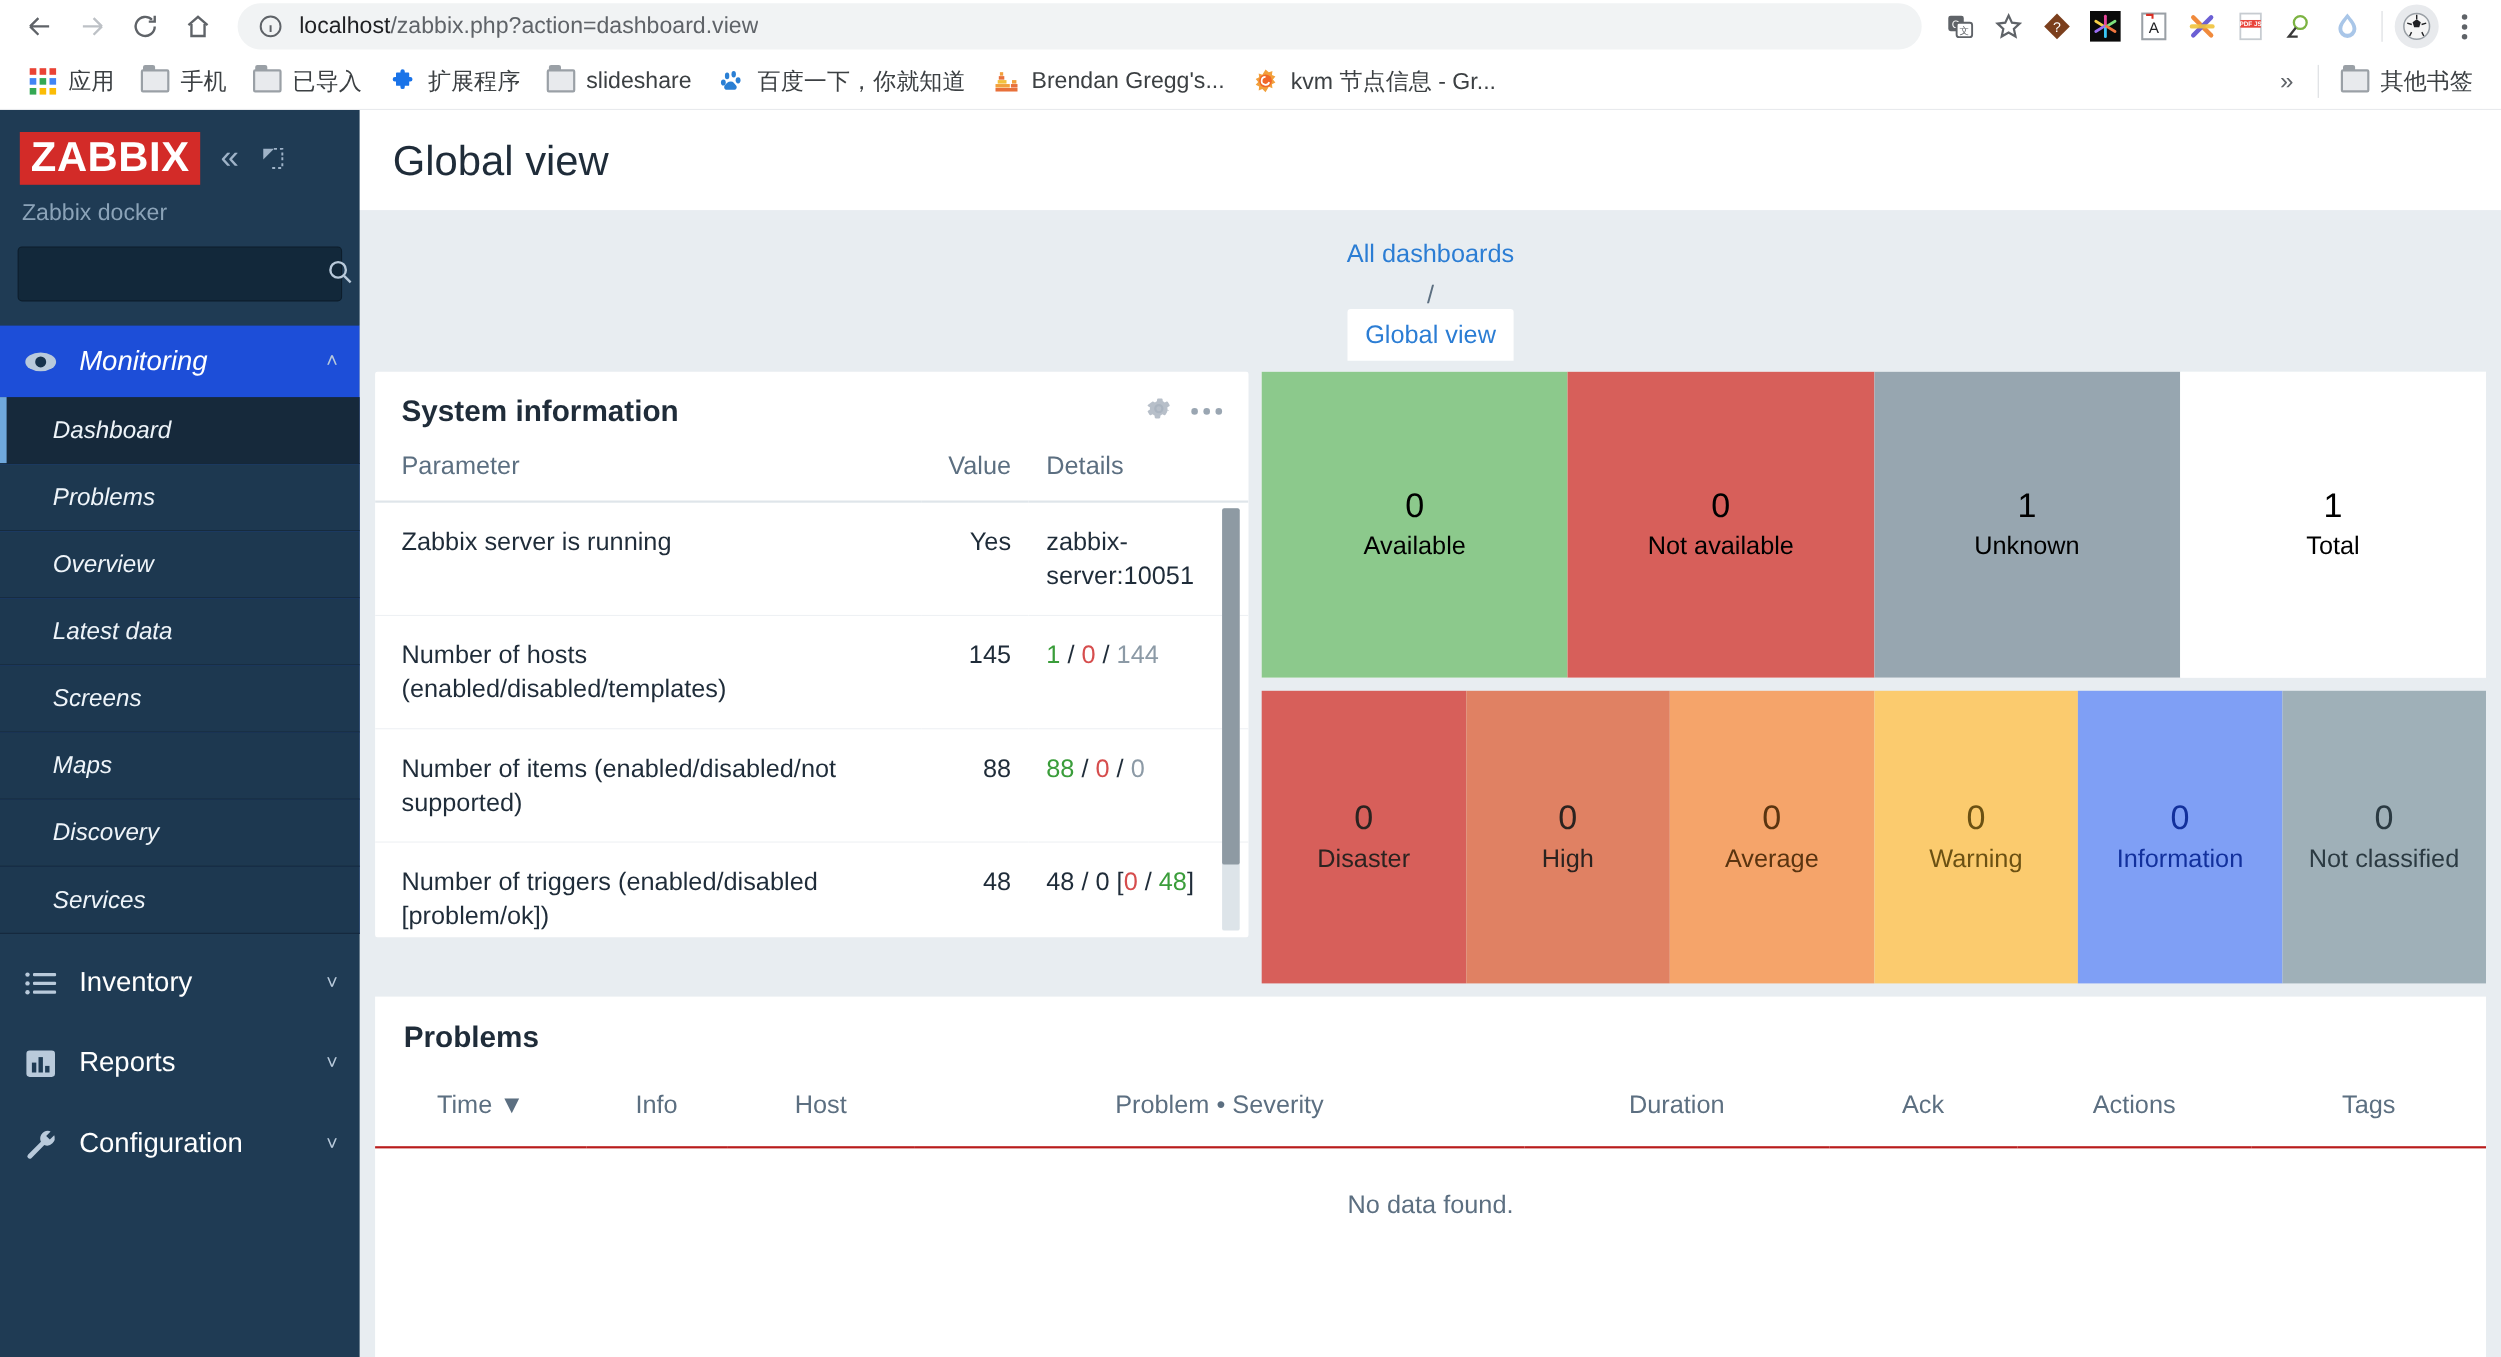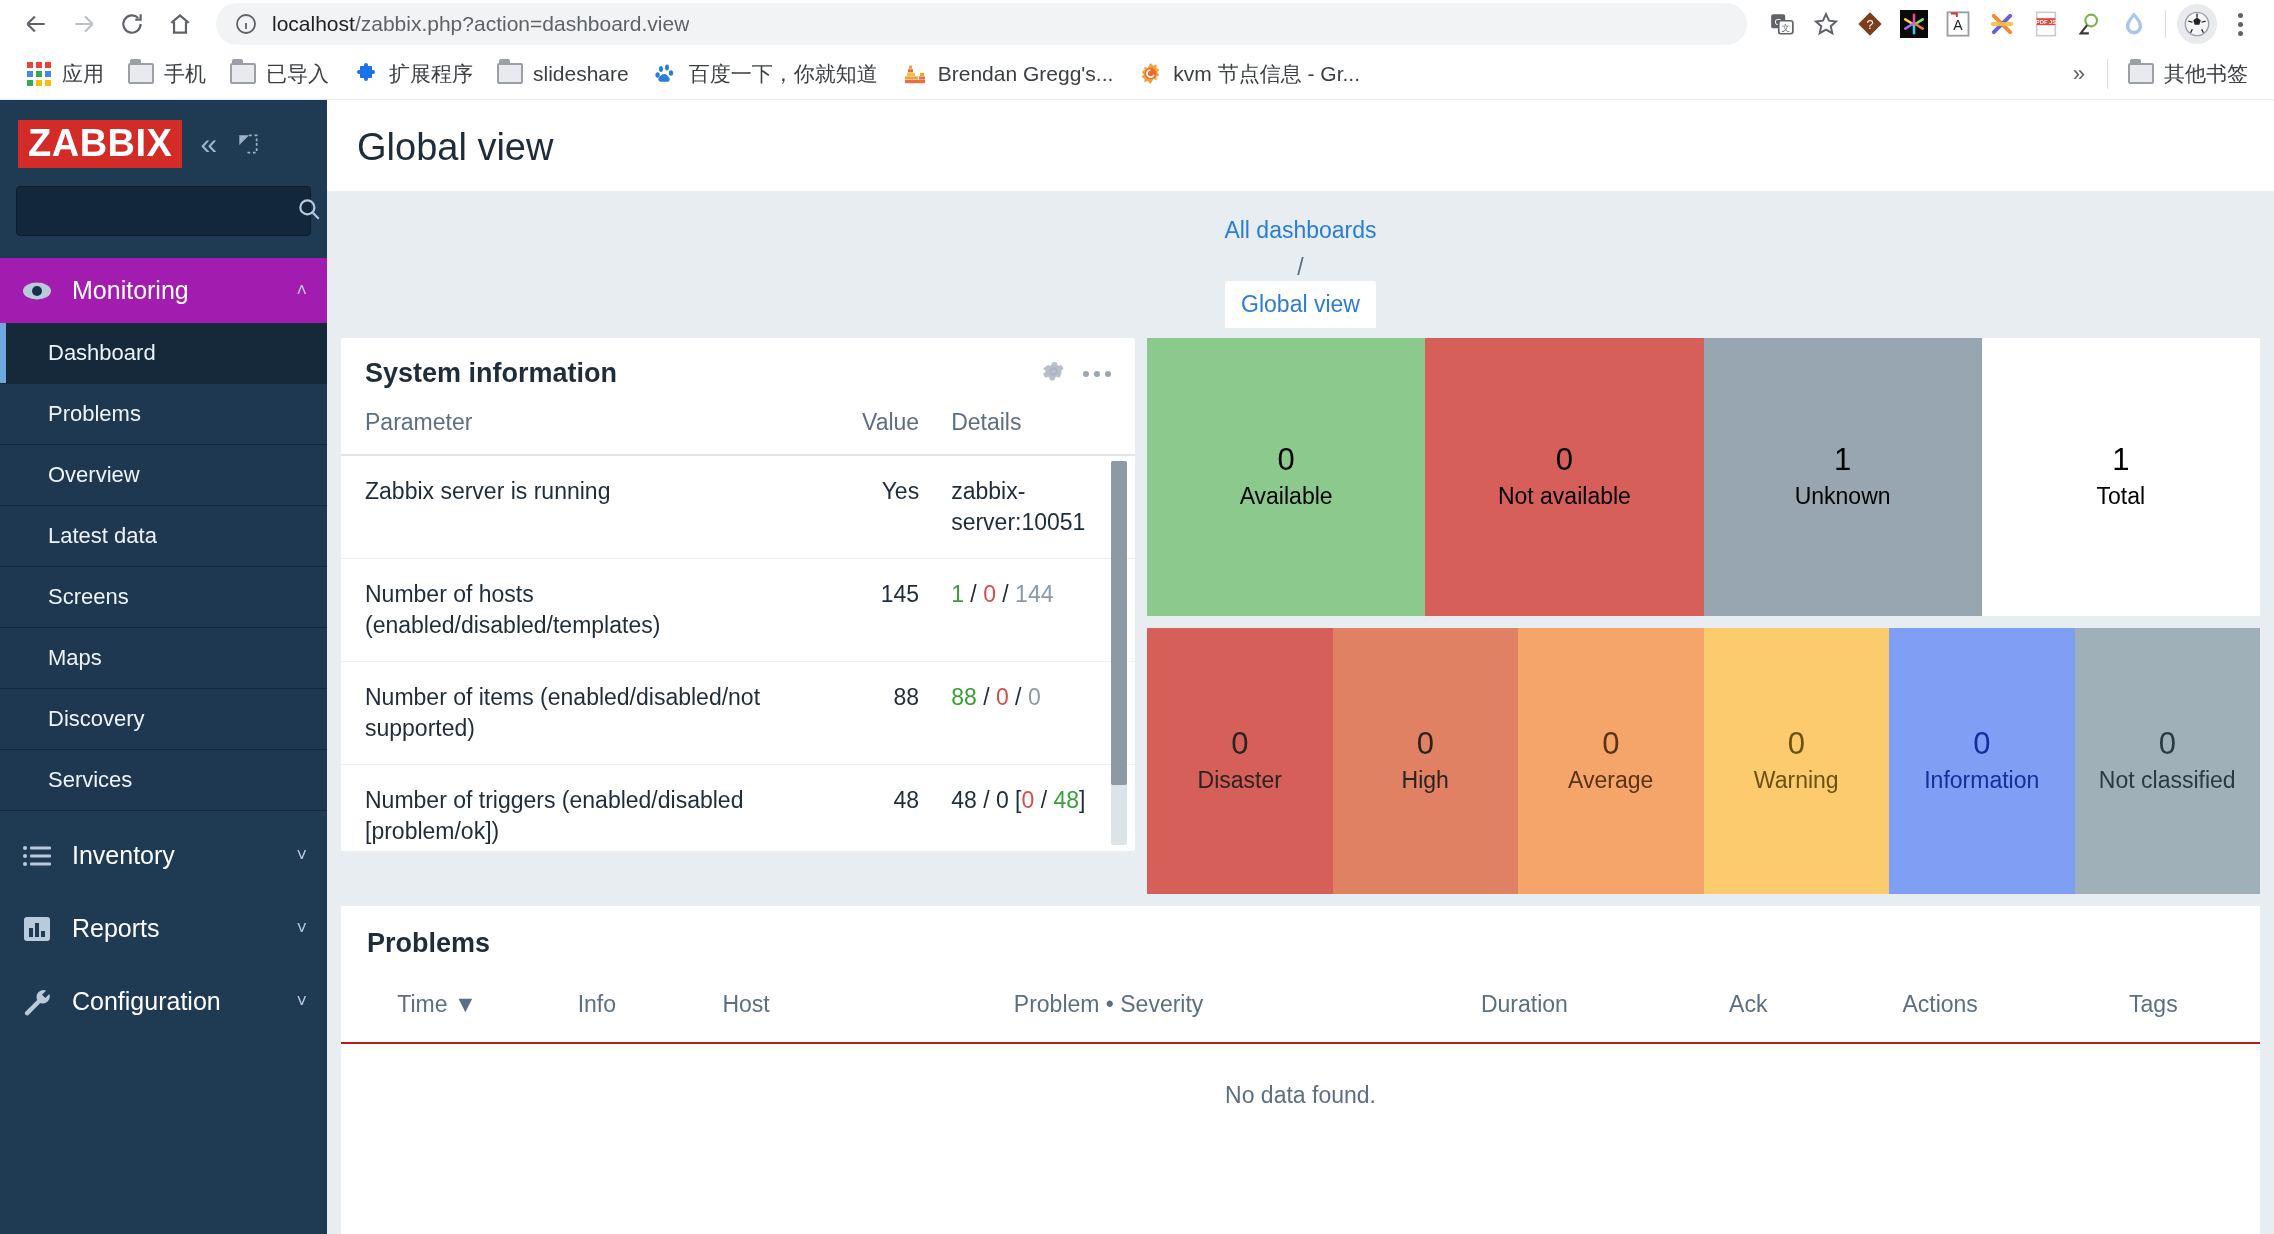--- a/index.html
+++ b/index.html
@@ -94,21 +94,21 @@
   .sb-search-wrap { padding: 18px 16px 22px; }
   .sb-search {
     height: 50px; background: #12283a; border: 1.5px solid #0d1d2b;
     border-radius: 4px; display: flex; align-items: center;
     padding: 0 14px; position: relative;
   }
   .sb-search input {
     flex: 1 1 auto; background: transparent; border: none; outline: none;
     color: #dfe9f1; font-size: 20px; font-family: "Liberation Sans", sans-serif;
   }
-  .sb-menu { background: #a21caf; flex: 0 0 auto; }
+  .sb-menu { background: #1d4ed8; flex: 0 0 auto; font-style: italic; }
   .sb-group {
     display: flex; align-items: center; gap: 18px; padding: 18px 20px;
     color: #ffffff; font-size: 25px;
   }
   .sb-group .g-ico { width: 34px; flex: 0 0 34px; display: flex;
                      align-items: center; justify-content: center; }
   .sb-group .g-label { flex: 1 1 auto; }
   .sb-group .g-chev { color: #b9cadb; font-size: 18px; }
   .sb-item {
     padding: 17px 20px 17px 48px; color: #eef4f9; font-size: 22px;
@@ -420,20 +420,21 @@
       <div class="sb-logo-row">
         <span class="zabbix-logo">ZABBIX</span>
         <span class="sb-collapse">«</span>
         <span class="sb-expand">
           <svg width="26" height="26" viewBox="0 0 24 24">
               <path d="M4 4h9L4 13z" fill="#9fb3c8"></path>
               <path d="M13 4h7v7M20 11v9h-9" fill="none" stroke="#9fb3c8" stroke-width="1.6" stroke-dasharray="2.5 2.5"></path>
             </svg>
         </span>
       </div>
+      <div class="sb-name">Zabbix docker</div>
       <div class="sb-search-wrap">
         <div class="sb-search">
           <input type="text" placeholder="" style="">
           <span>
             <svg width="26" height="26" viewBox="0 0 24 24" fill="none" stroke="#b9cadb" stroke-width="2">
                 <circle cx="10.5" cy="10.5" r="6.5"></circle>
                 <path d="M15.5 15.5L21 21"></path>
               </svg>
           </span>
         </div>

